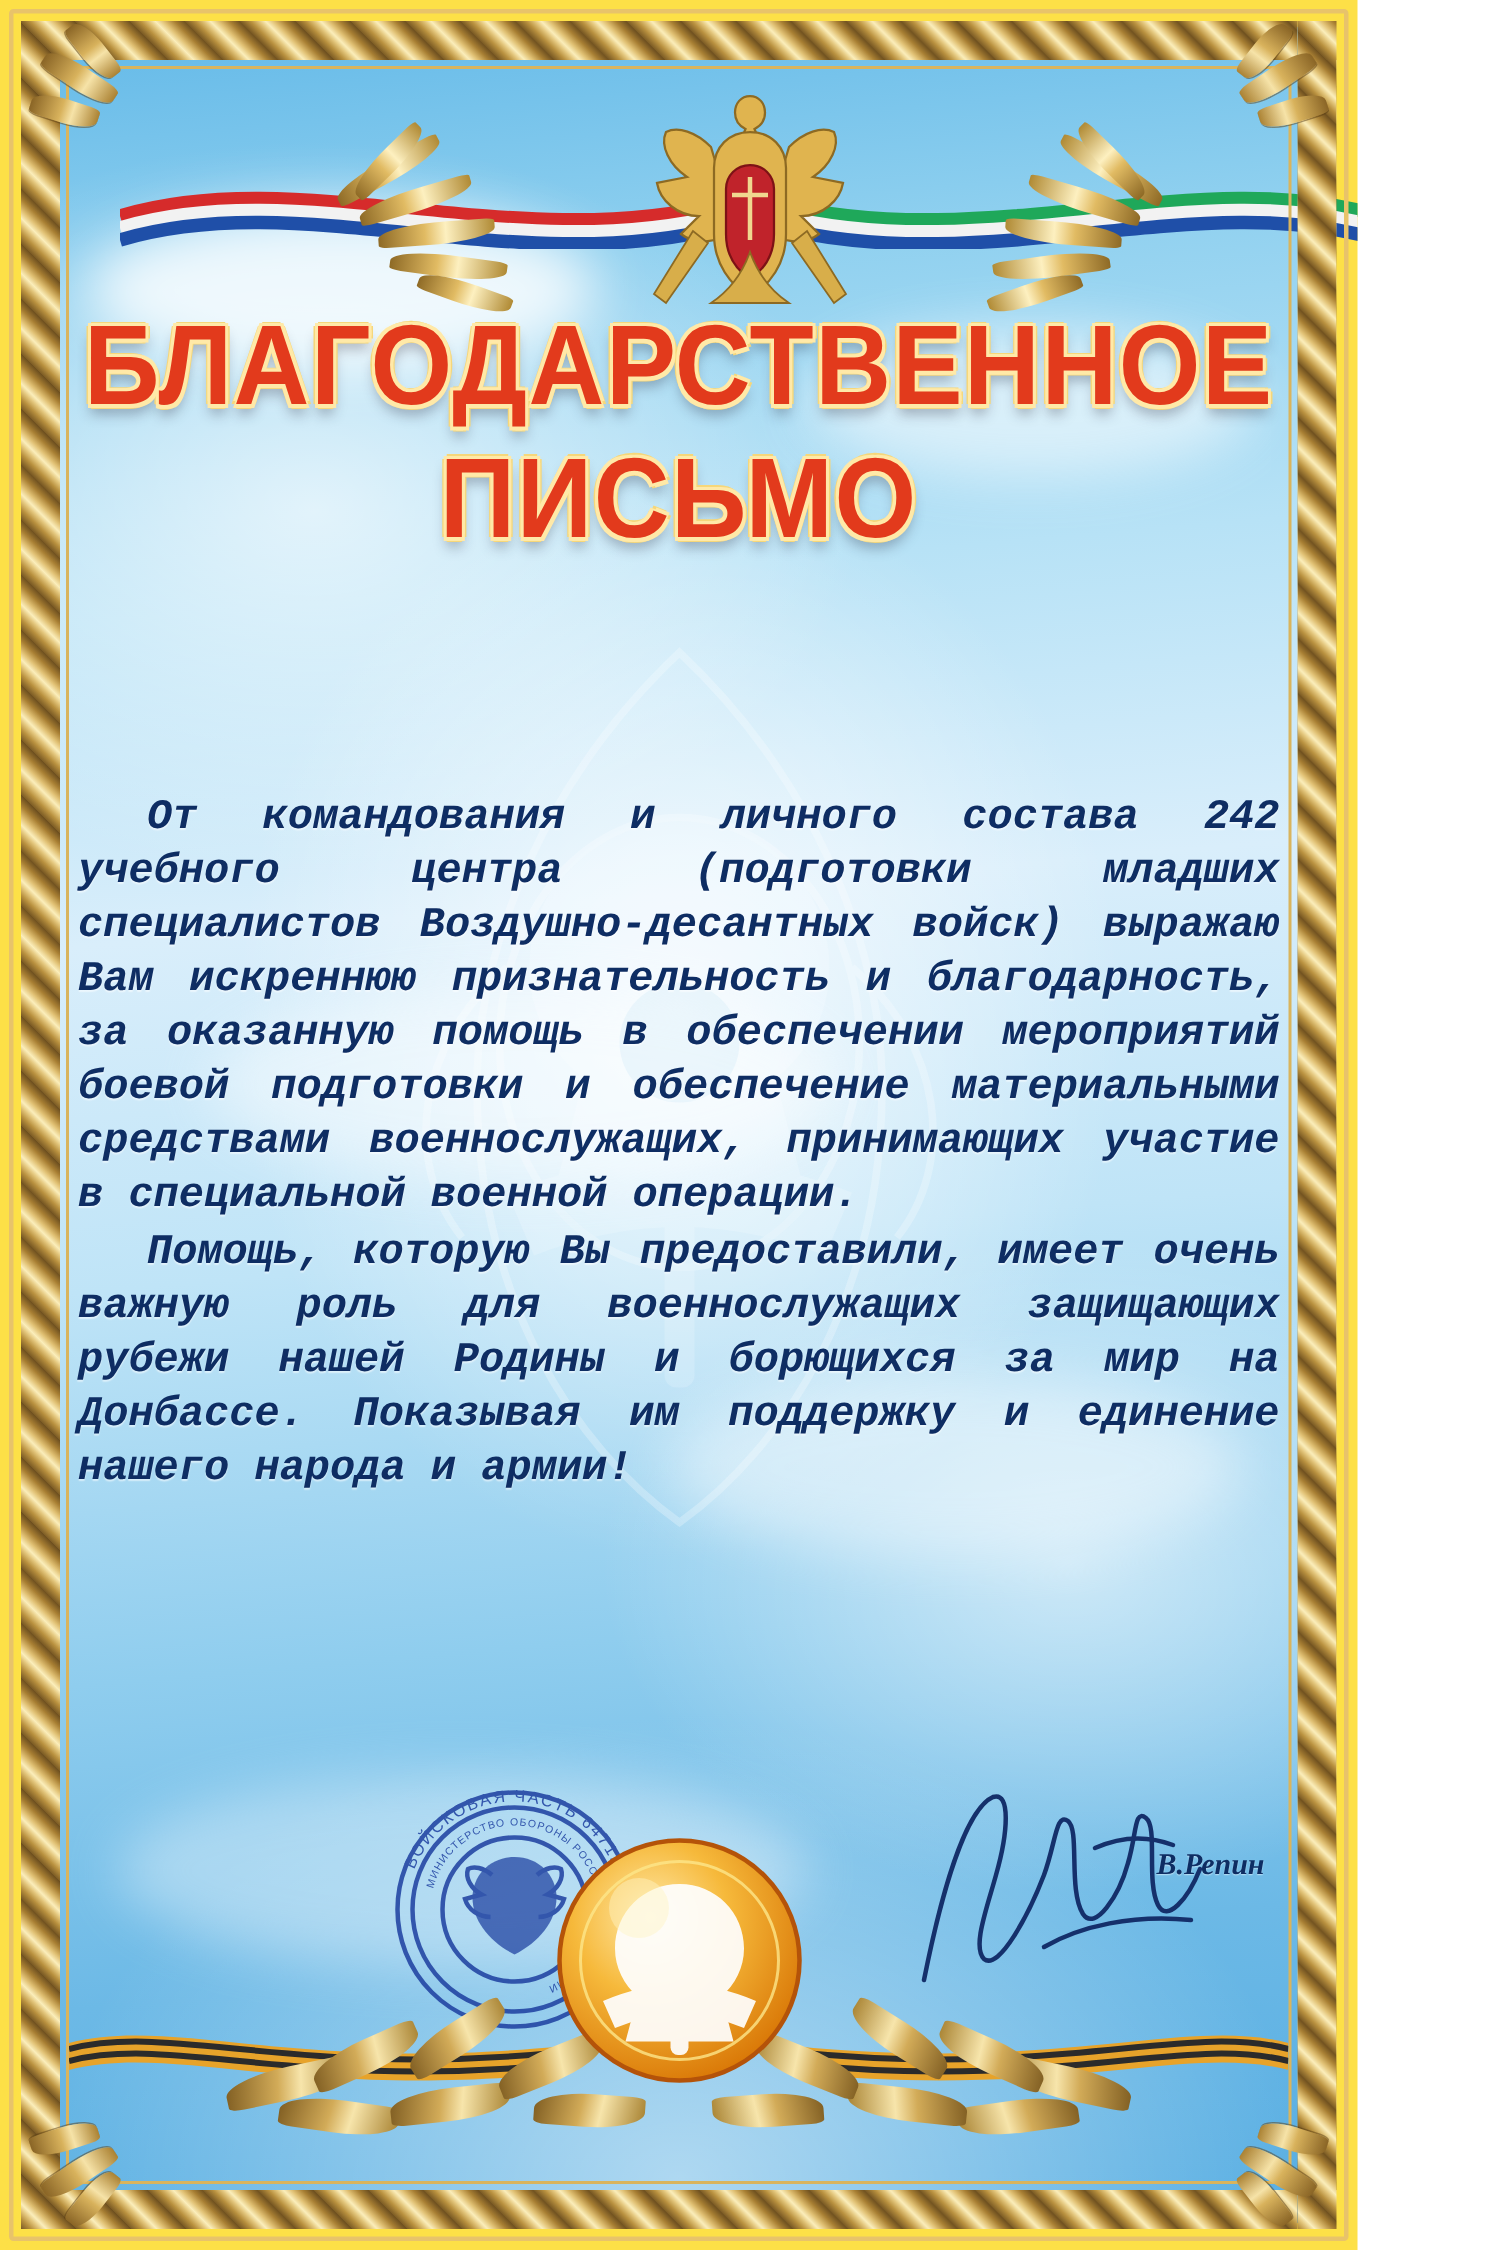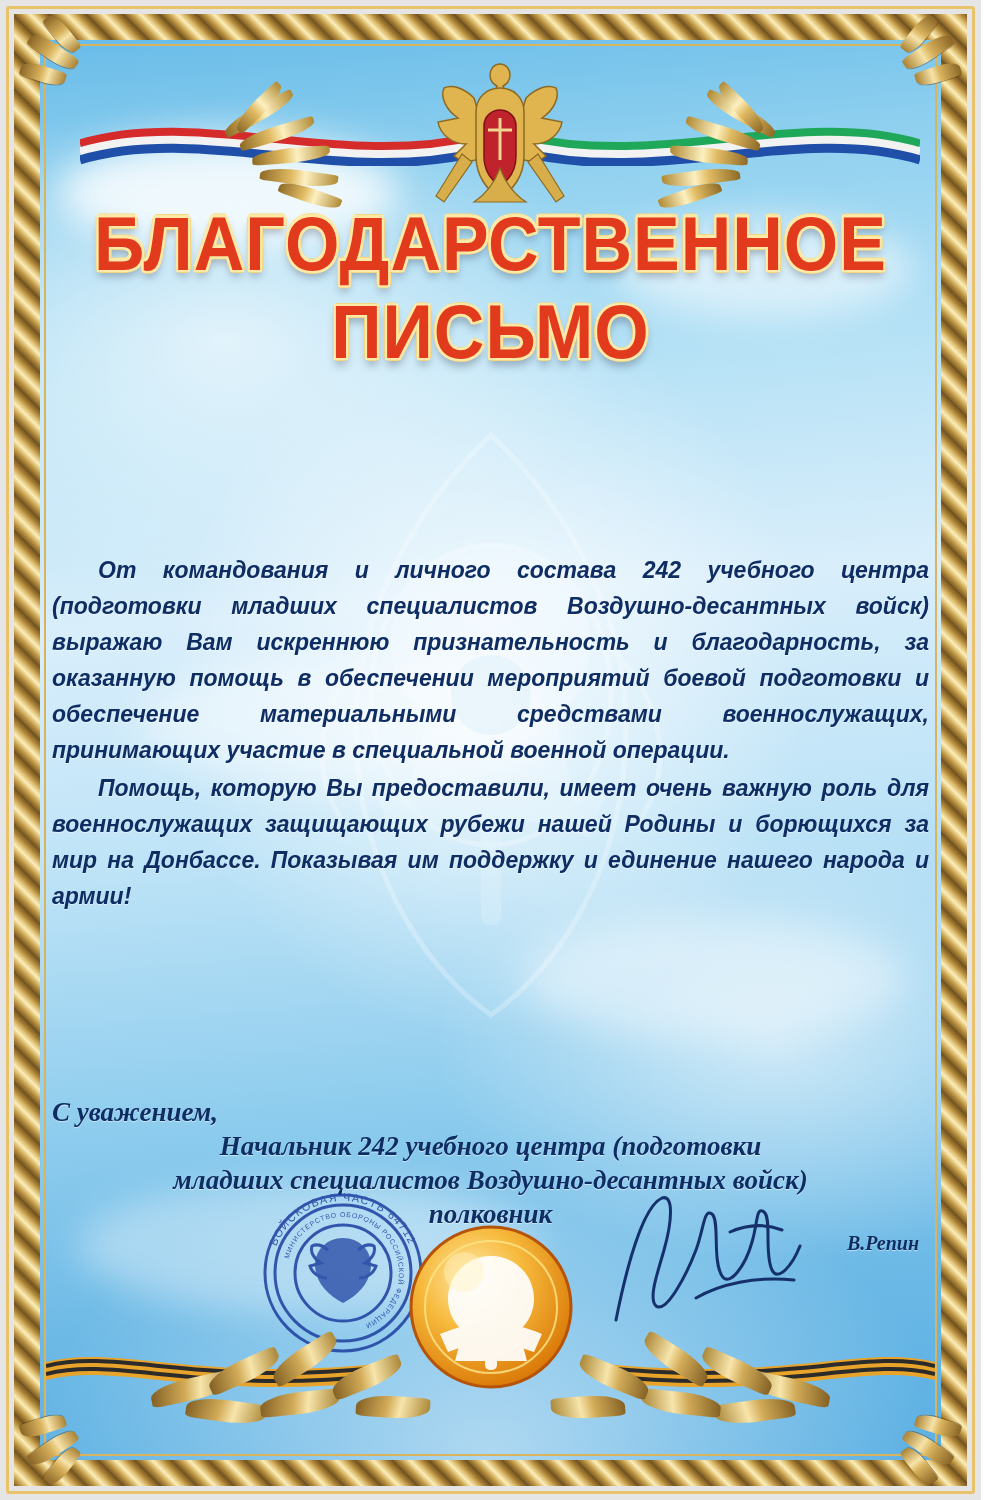--- a/index.html
+++ b/index.html
@@ -1,18 +1,18 @@
 <!DOCTYPE html>
 <html><head>
 <meta charset="utf-8">
 <style>
   html,body{margin:0;padding:0;background:#ffffff;}
   body{width:1000px;height:1500px;overflow:hidden;font-family:"Liberation Serif",serif;}
 
-  .page{position:relative;width:981px;height:1500px;overflow:hidden;background:#e5e5e5;}
+  .page{position:relative;width:905px;height:1500px;overflow:hidden;background:#fde047;}
 
   
   .sky{
     position:absolute;left:18px;top:18px;right:18px;bottom:18px;
     background:
       radial-gradient(ellipse 55% 40% at 50% 45%, rgba(255,255,255,.75) 0%, rgba(255,255,255,0) 62%),
       radial-gradient(ellipse 70% 28% at 22% 22%, rgba(255,255,255,.65) 0%, rgba(255,255,255,0) 60%),
       radial-gradient(ellipse 60% 25% at 80% 70%, rgba(255,255,255,.55) 0%, rgba(255,255,255,0) 60%),
       radial-gradient(ellipse 80% 35% at 50% 98%, rgba(255,255,255,.5) 0%, rgba(255,255,255,0) 60%),
       linear-gradient(175deg,#63b9e8 0%, #8fd0ef 12%, #b7e2f6 26%, #d9eefb 40%, #bfe4f7 55%, #8fcdee 72%, #6cb9e6 86%, #56ade2 100%);
@@ -76,23 +76,23 @@
   .recipient{
     position:absolute;right:62px;top:402px;
     font-family:"Liberation Serif",serif;font-weight:bold;font-style:italic;
     font-size:33px;color:#0d2a5e;letter-spacing:.5px;
     text-shadow:0 1px 1px rgba(255,255,255,.6);
   }
 
   
   .body{
     position:absolute;left:52px;right:52px;top:528px;
-    font-family:Liberation Sans, sans-serif;font-weight:bold;font-style:italic;
-    font-size:23px;line-height:36px;color:#0e2d63;
-    text-align:justify;text-shadow:0 1px 1px rgba(255,255,255,.55);margin-top:24px;
+    font-family:Liberation Mono, monospace;font-weight:bold;font-style:italic;
+    font-size:28px;line-height:36px;color:#0e2d63;
+    text-align:justify;text-shadow:0 1px 1px rgba(255,255,255,.55);
   }
   .body p{margin:0 0 2px 0;text-indent:46px;}
   .body p.last{margin-bottom:0;}
 
   .closing{
     position:absolute;left:52px;right:52px;top:1095px;
     font-family:"Liberation Serif",serif;font-weight:bold;font-style:italic;
     font-size:27px;line-height:34px;color:#0e2d63;text-shadow:0 1px 1px rgba(255,255,255,.55);
   }
   .closing .c1{text-align:left;}
@@ -205,26 +205,20 @@
     <span>БЛАГОДАРСТВЕННОЕ</span>
     <span class="l2">ПИСЬМО</span>
   </div>
 
 
   <div class="body">
     <p>От командования и личного состава 242 учебного центра (подготовки младших специалистов Воздушно-десантных войск) выражаю Вам искреннюю признательность и благодарность, за оказанную помощь в обеспечении мероприятий боевой подготовки и обеспечение материальными средствами военнослужащих, принимающих участие в специальной военной операции.</p>
     <p>Помощь, которую Вы предоставили, имеет очень важную роль для военнослужащих защищающих рубежи нашей Родины и борющихся за мир на Донбассе. Показывая им поддержку и единение нашего народа и армии!</p>
   </div>
 
-  <div class="closing">
-    <div class="c1">С уважением,</div>
-    <div class="c2">Начальник 242 учебного центра (подготовки</div>
-    <div class="c3">младших специалистов Воздушно-десантных войск)</div>
-    <div class="c4">полковник</div>
-  </div>
 
   <div class="signer">В.Репин</div>
 
   <svg class="stamp" viewBox="0 0 170 170">
     <defs>
       <path id="arcOut" d="M85 85 m-72 0 a72 72 0 1 1 144 0 a72 72 0 1 1 -144 0"></path>
       <path id="arcIn" d="M85 85 m-56 0 a56 56 0 1 1 112 0 a56 56 0 1 1 -112 0"></path>
     </defs>
     <g fill="none" stroke="#1d3fa0" stroke-width="3">
       <circle cx="85" cy="85" r="78"></circle>

